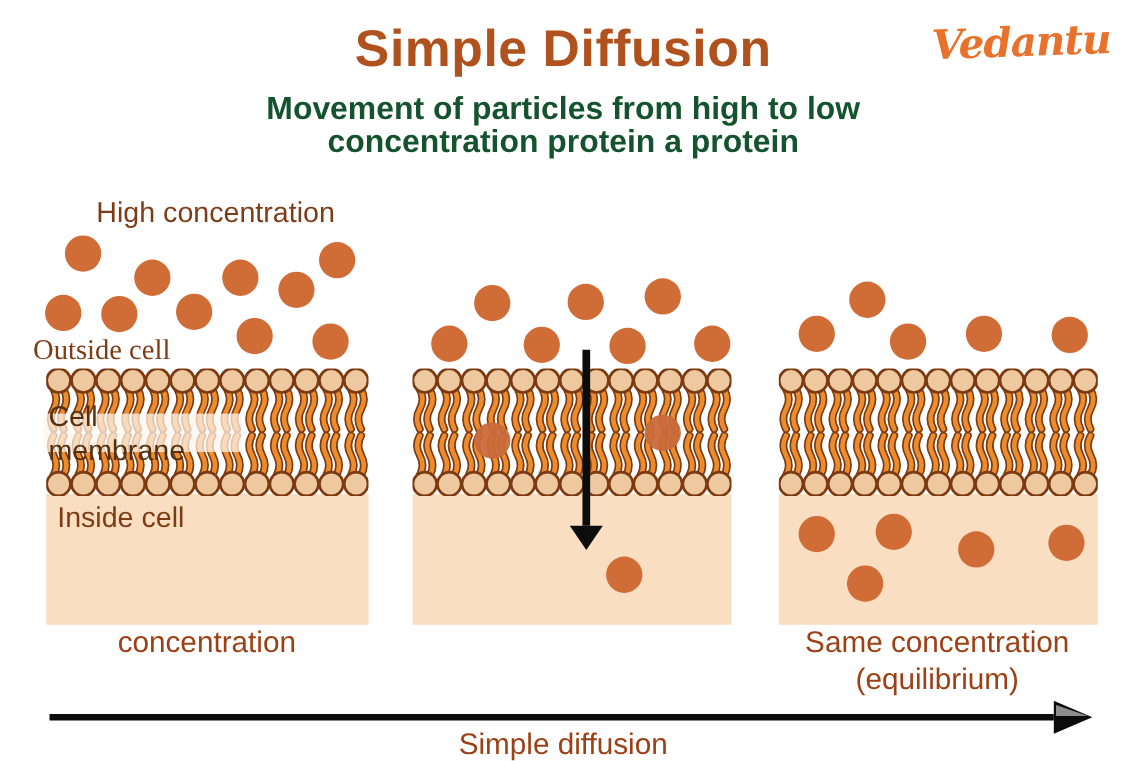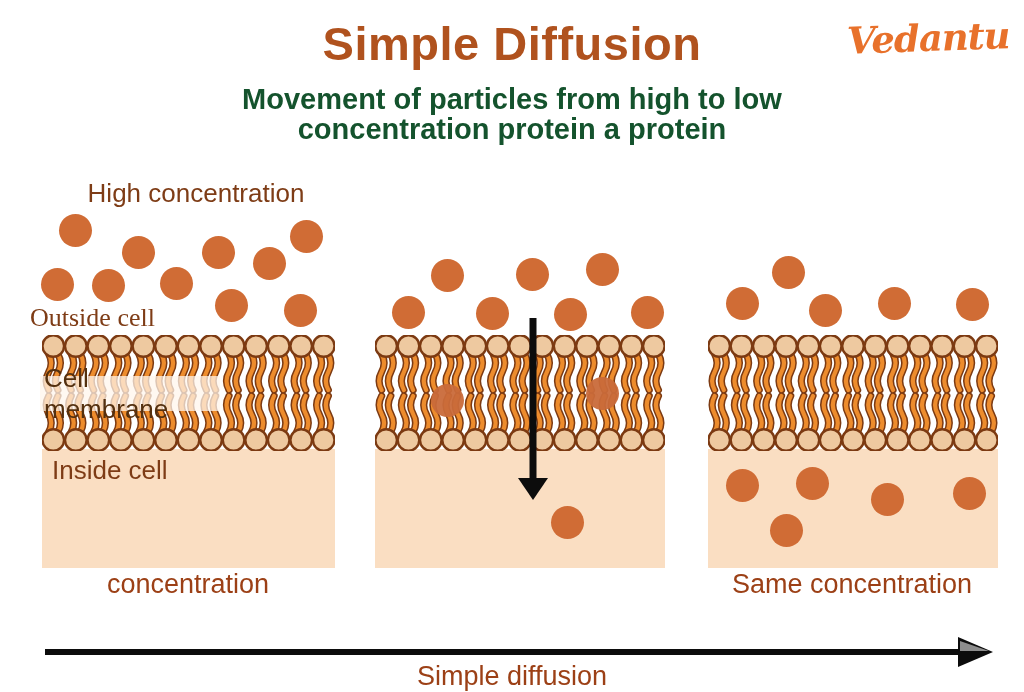--- a/index.html
+++ b/index.html
@@ -62,20 +62,21 @@
   </div>
   <div class="abs lbl lbl-outside">Outside cell</div>
   <div class="abs band-membrane">Cell membrane</div>
   <div class="abs lbl lbl-inside">Inside cell</div>
 
   <div class="abs cap cap-left">
     <div>concentration</div>
   </div>
   <div class="abs cap cap-right">
     <div>Same concentration</div>
+    <div>(equilibrium)</div>
   </div>
   <div class="abs cap cap-bottom">Simple diffusion</div>
 
   <div id="diagram">
       <div class="cytoplasm" style="left: 42px; top: 449px; width: 293px; height: 119px; background: rgb(250, 222, 194);"></div>
       <svg class="membrane-svg" width="293" height="116" viewBox="0 0 293 116" style="left: 42px; top: 335px;">
         <path d="M 6.7 19 q 5 9 0 18 q -5 9 0 18" fill="none" stroke="#7c3a12" stroke-width="7.2" stroke-linecap="round"></path>
         <path d="M 6.7 97 q 5 -9 0 -18 q -5 -9 0 -18" fill="none" stroke="#7c3a12" stroke-width="7.2" stroke-linecap="round"></path>
         <path d="M 6.7 19 q 5 9 0 18 q -5 9 0 18" fill="none" stroke="#ed8c2d" stroke-width="4.2" stroke-linecap="round"></path>
         <path d="M 6.7 97 q 5 -9 0 -18 q -5 -9 0 -18" fill="none" stroke="#ed8c2d" stroke-width="4.2" stroke-linecap="round"></path>

